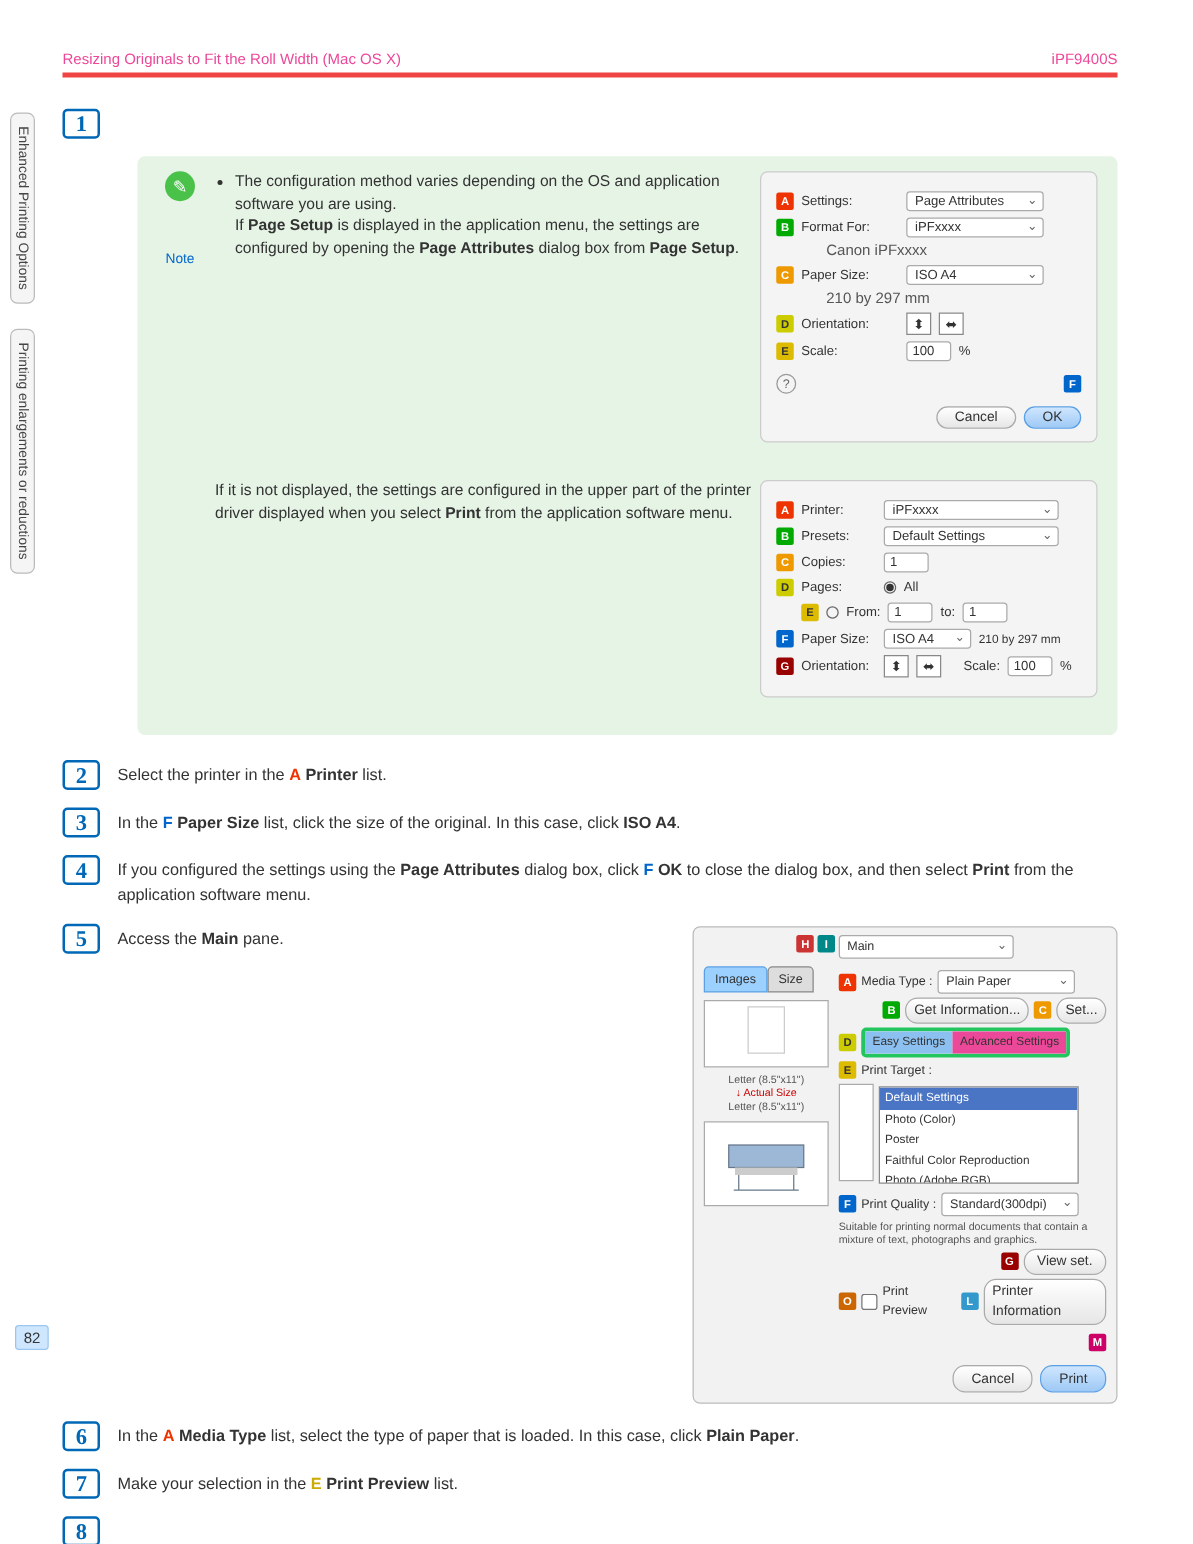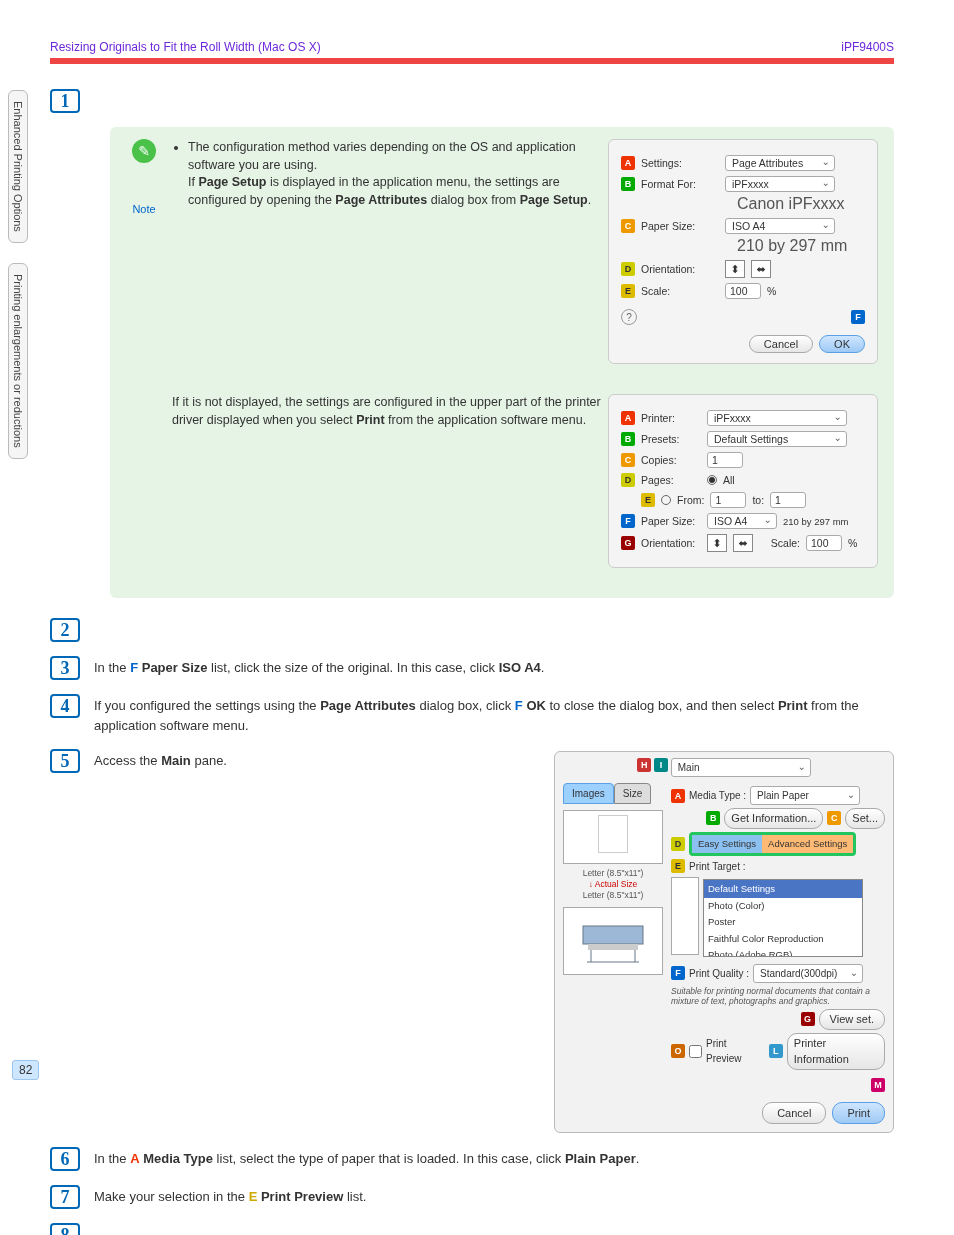--- a/index.html
+++ b/index.html
@@ -12,25 +12,25 @@
     position: relative;
   }
   .page {
     padding: 40px 60px 40px 50px;
     min-height: 1235px;
     position: relative;
   }
   .header-bar {
     display: flex;
     justify-content: space-between;
-    border-bottom: 6px solid #ef4444;
+    border-bottom: 4px solid #ef4444;
     padding-bottom: 4px;
     margin-bottom: 25px;
     font-size: 12px;
-    color: #6d28d9;
+    color: #ec4899;
   }
   .side-tabs {
     position: absolute;
     left: 8px;
     top: 90px;
     width: 22px;
   }
   .side-tab {
     writing-mode: vertical-rl;
     text-orientation: mixed;
@@ -122,21 +122,21 @@
   .badge.f{background:#06c;} .badge.g{background:#900;}
   .badge.h{background:#c33;} .badge.i{background:#088;}
   .badge.l{background:#39c;} .badge.m{background:#c06;} .badge.o{background:#c60;}
   .dd {
     border:1px solid #aaa; background:#fff; border-radius:3px;
     padding:1px 16px 1px 6px; min-width:110px; display:inline-block;
     position:relative;
   }
   .dd::after{content:"⌄";position:absolute;right:4px;top:0;font-size:10px;color:#666;}
   .tf { border:1px solid #aaa;background:#fff;border-radius:3px;padding:1px 4px;min-width:36px;display:inline-block;}
-  .sub { color:#555; font-size:16px; margin-left: 116px; margin-top:-2px; margin-bottom:4px;}
+  .sub { color:#555; font-size:12px; margin-left: 40px; margin-top:-2px; margin-bottom:4px;}
   .btnrow { display:flex; justify-content:flex-end; gap:6px; margin-top:10px;}
   .help { width:16px;height:16px;border:1px solid #999;border-radius:50%;display:flex;align-items:center;justify-content:center;font-size:10px;color:#666;}
   .btn {
     border:1px solid #aaa;background:linear-gradient(#fff,#e6e6e6);
     border-radius:10px;padding:2px 14px;font-size:11px;
   }
   .btn.primary{border-color:#5aa0e6;background:linear-gradient(#cfe6ff,#9ec9f5);}
   .radio{width:10px;height:10px;border:1px solid #666;border-radius:50%;display:inline-block;vertical-align:middle;}
   .radio.on::after{content:"";display:block;width:6px;height:6px;background:#333;border-radius:50%;margin:1px;}
   .orient-btn{border:1px solid #888;background:#fff;width:20px;height:18px;display:inline-flex;align-items:center;justify-content:center;font-size:11px;}
@@ -152,26 +152,26 @@
   .main-pane .tab.active{background:#9cd0ff;border-color:#5aa0e6;}
   .main-pane .body{display:flex;gap:8px;}
   .main-pane .preview{width:100px;}
   .thumb{border:1px solid #aaa;background:#fff;height:54px;margin-bottom:4px;padding:4px;}
   .thumb .innerdoc{border:1px solid #ccc;width:30px;height:38px;margin:auto;}
   .sizes{font-size:8.5px;color:#555;text-align:center;line-height:1.3;}
   .printer-img{border:1px solid #aaa;background:#fff;height:68px;margin-top:6px;display:flex;align-items:center;justify-content:center;}
   .controls{flex:1;}
   .ctrl-row{display:flex;align-items:center;gap:4px;margin:3px 0;}
   .seg{display:flex;border:3px solid #22c55e;border-radius:4px;overflow:hidden;}
-  .seg span{padding:2px 6px;font-size:9.5px;background:#fdba74;}
+  .seg span{padding:2px 6px;font-size:9.5px;background:#ec4899;}
   .seg span.on{background:#8cc0f0;}
   .listbox{border:1px solid #888;background:#fff;height:78px;overflow:hidden;margin:2px 0 4px 0;width:160px;}
   .listbox .hdr{background:#4a74c4;color:#fff;padding:2px 4px;font-size:9.5px;}
   .listbox .itm{padding:1px 4px;font-size:9.5px;}
-  .small-note{font-size:8.5px;color:#555;line-height:1.2;margin:2px 0 0 0;font-style:italic;}
+  .small-note{font-size:8.5px;color:#555;line-height:1.2;margin:2px 0 0 0;}
 
   .page-num {
     position:absolute; left:12px; top:1060px;
     background:#cfe6ff;border:1px solid #9bc6ef;border-radius:3px;
     padding:2px 6px;font-size:12px;
   }
 </style>
 </head>
 <body>
 
@@ -297,20 +297,23 @@
               &nbsp;&nbsp;<span>Scale:</span> <span class="tf">100</span> <span>%</span>
             </div>
           </div>
         </div>
       </div>
     </div>
   </div>
 
   <div class="step-row">
     <span class="step-num">2</span>
+    <div class="step-text">
+      <span>Select the printer in the </span><span class="lref a">A</span> <b>Printer</b><span> list.</span>
+    </div>
   </div>
   <div class="step-row">
     <span class="step-num">3</span>
     <div class="step-text">
       <span>In the </span><span class="lref f">F</span> <b>Paper Size</b><span> list, click the size of the original. In this case, click </span><b>ISO A4</b><span>.</span>
     </div>
   </div>
   <div class="step-row">
     <span class="step-num">4</span>
     <div class="step-text">

